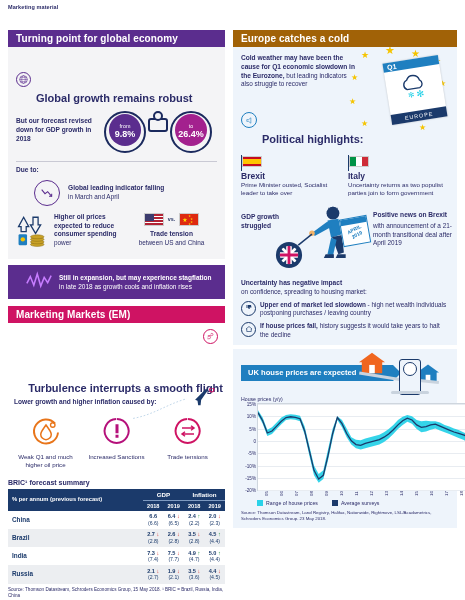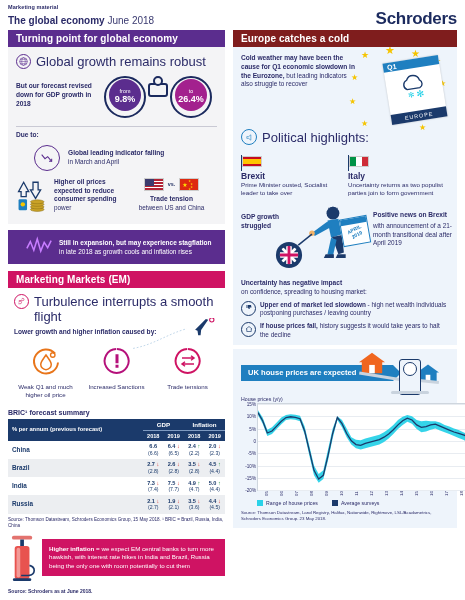--- a/index.html
+++ b/index.html
@@ -19,27 +19,27 @@
   .maintitle span{font-weight:normal;color:#3a3a70;}
   .brand{position:absolute;right:8px;top:9px;font-size:17px;font-weight:bold;color:#1b2a5e;letter-spacing:-.3px;}
 
   
   .colL{position:absolute;left:8px;top:30px;width:217px;}
   .colR{position:absolute;left:233px;top:30px;width:224px;}
 
   
   .bar{height:17px;line-height:17px;font-size:10px;font-weight:bold;color:#fff;padding-left:8px;letter-spacing:.1px;}
   .bar.purple{background:#5b2d8e;}
-  .bar.blue{background:#7f1d1d;}
+  .bar.blue{background:#a16207;}
   .bar.pink{background:#cf1363;}
 
   .panel{background:#f4f4f6;padding:7px 8px 8px 8px;position:relative;}
   .panelWhite{background:#ffffff;padding:6px 8px 4px 8px;position:relative;}
 
-  .h2{font-size:13px;font-weight:normal;color:#2b2b68;}
+  .h2{font-size:11px;font-weight:bold;color:#2b2b68;margin-top:38px;}
   .body{font-size:6.4px;line-height:8.6px;color:#2b2b68;}
   .bodyB{font-size:6.6px;line-height:8.8px;color:#2b2b68;font-weight:bold;}
 
   .row{display:flex;align-items:flex-start;}
 
   
   .circ{border-radius:50%;border:1.2px solid #5b2d8e;display:flex;align-items:center;justify-content:center;flex:none;}
 
   
   .bino{position:relative;width:108px;height:46px;}
@@ -127,25 +127,20 @@
   .pivotC{position:absolute;left:52px;top:13px;width:12px;height:12px;border-radius:50%;border:1.4px solid #1b3a6b;background:#fff;}
   .base{position:absolute;left:40px;top:42px;width:38px;height:3px;background:#c9d3de;border-radius:2px;}
   .srcR{font-size:4.4px;line-height:5.8px;color:#2b2b68;margin-top:4px;}
 </style>
 </head>
 <body>
 
 <div class="page">
 
   <div class="marketing">Marketing material</div>
-  <div class="maintitle">
-    <b>The global economy</b>
-    <span>June 2018</span>
-  </div>
-  <div class="brand">Schroders</div>
 
   <div class="colL">
 
     <div class="bar purple">Turning point for global economy</div>
 
     <div class="panel">
       <div class="row" style="align-items:center;">
         <span class="circ" style="width:13px;height:13px;margin-right:5px;">
           <svg width="9" height="9" viewBox="0 0 20 20">
               <circle cx="10" cy="10" r="8.5" fill="none" stroke="#5b2d8e" stroke-width="1.4"></circle>
@@ -243,21 +238,21 @@
       <div class="t">
         <b>Still in expansion, but</b>
         <b>may experience stagflation</b>
         <span>in late 2018 as growth cools and inflation rises</span>
       </div>
     </div>
 
     <div class="bar pink" style="margin-top:7px;">Marketing Markets (EM)</div>
 
     <div class="panelWhite" style="padding-left:2px;padding-right:2px;">
-      <div class="row" style="align-items:flex-start;margin-left:4px;">
+      <div class="row" style="align-items:flex-end;margin-left:4px;flex-direction:column;">
         <span class="circ" style="width:13px;height:13px;border-color:#cf1363;margin-right:5px;">
           <svg width="9" height="9" viewBox="0 0 20 20">
               <path d="M4 12a3 3 0 113 3H3" fill="none" stroke="#cf1363" stroke-width="1.3"></path>
               <path d="M4 8h9a2.5 2.5 0 10-2.5-2.5" fill="none" stroke="#cf1363" stroke-width="1.3"></path>
             </svg>
         </span>
         <span class="h2">Turbulence interrupts a smooth flight</span>
       </div>
 
       <div style="position:relative;height:14px;">

